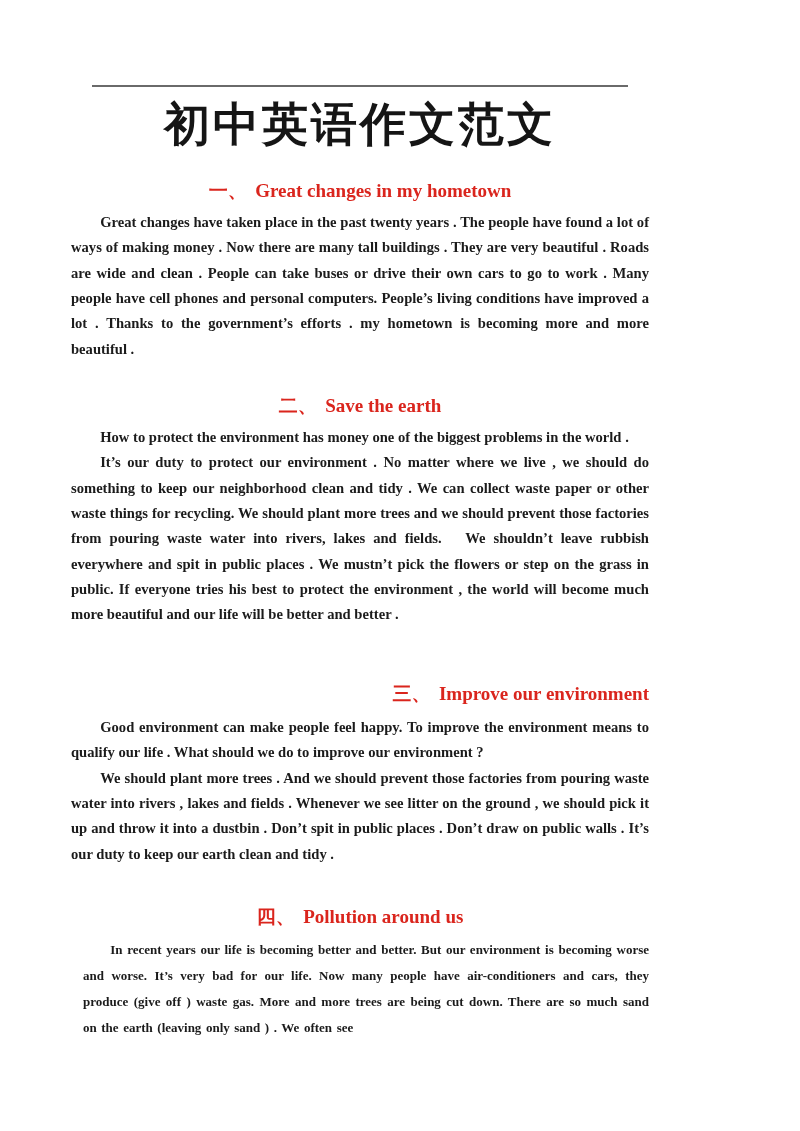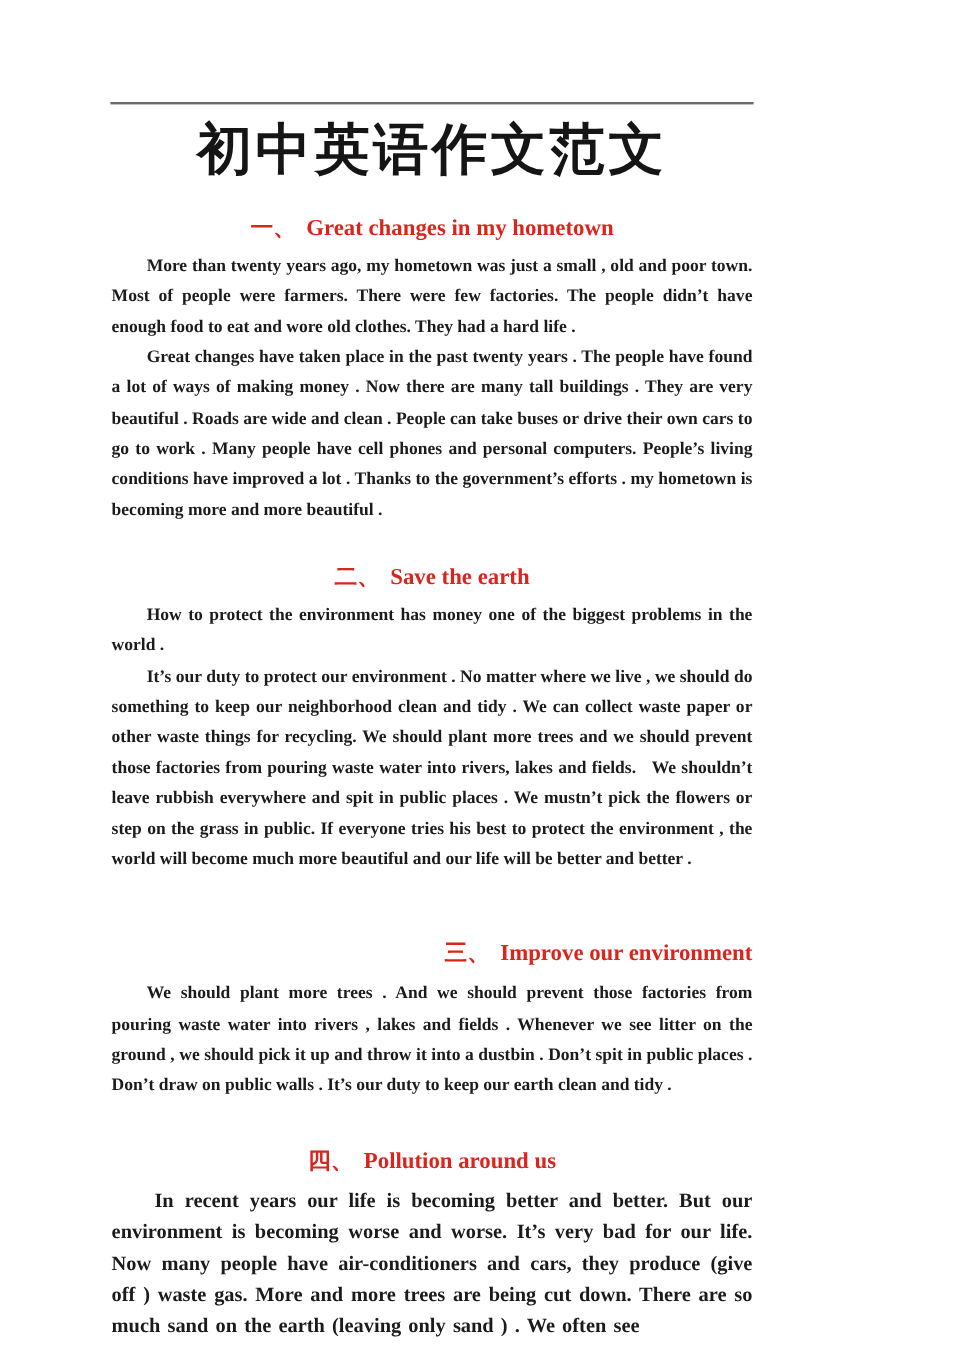--- a/index.html
+++ b/index.html
@@ -26,21 +26,21 @@
     margin: 8px 0 0 0;
     text-align: center;
     font-family: "DejaVu Sans", "Liberation Sans", sans-serif;
     font-weight: bold;
     font-size: 46px;
     line-height: 58px;
     letter-spacing: 3px;
     color: #151515;
   }
   .content {
-    padding: 0 93px;
+    padding: 0 71px;
   }
   .section h2 {
     text-align: center;
     font-family: "Liberation Serif", "DejaVu Serif", serif;
     font-weight: bold;
     font-size: 19px;
     line-height: 22px;
     color: #da251d;
   }
   .section .sec-num { margin-right: 0.45em; }
@@ -51,51 +51,52 @@
     line-height: 25.35px;
     text-align: justify;
     text-indent: 2em;
     color: #1b1b1b;
   }
   .sec-1 h2 { margin: 27px 0 8px 0; }
   .sec-2 h2 { margin: 33px 0 8px 0; font-family: Liberation Serif, serif; }
   .sec-3 h2 { margin: 55px 0 10px 0; text-align: right; }
   .sec-4 h2 { margin: 39px 0 9px 0; text-align: center; }
   .sec-4 p {
-    font-size: 17px;
+    font-size: 13px;
     line-height: 26px;
     word-spacing: 0.10em;
     text-indent: 2.1em;
+    margin-left: 12px;
   }
 </style>
 </head>
 <body>
 
 <div class="page">
 
   <div class="top-rule"></div>
 
   <h1 class="doc-title">初中英语作文范文</h1>
 
   <div class="content">
 
     <div class="section sec-1">
       <h2><span class="sec-num">一、</span><span>Great changes in my hometown</span></h2>
-      <p>More than twenty years ago, my hometown was just a small , old and poor town. Most of people were farmers. There were few factories. The people didn’t have enough food to eat and wore old clothes. They had a hard life .</p>
       <p>Great changes have taken place in the past twenty years . The people have found a lot of ways of making money . Now there are many tall buildings . They are very beautiful . Roads are wide and clean . People can take buses or drive their own cars to go to work . Many people have cell phones and personal computers. People’s living conditions have improved a lot . Thanks to the government’s efforts . my hometown is becoming more and more beautiful .</p>
     </div>
 
     <div class="section sec-2">
       <h2><span class="sec-num">二、</span><span>Save the earth</span></h2>
       <p>How to protect the environment has money one of the biggest problems in the world .</p>
       <p>It’s our duty to protect our environment . No matter where we live , we should do something to keep our neighborhood clean and tidy . We can collect waste paper or other waste things for recycling. We should plant more trees and we should prevent those factories from pouring waste water into rivers, lakes and fields.&nbsp;&nbsp; We shouldn’t leave rubbish everywhere and spit in public places . We mustn’t pick the flowers or step on the grass in public. If everyone tries his best to protect the environment , the world will become much more beautiful and our life will be better and better .</p>
     </div>
 
     <div class="section sec-3">
       <h2><span class="sec-num">三、</span><span>Improve our environment</span></h2>
+      <p>Good environment can make people feel happy. To improve the environment means to qualify our life . What should we do to improve our environment ?</p>
       <p>We should plant more trees . And we should prevent those factories from pouring waste water into rivers , lakes and fields . Whenever we see litter on the ground , we should pick it up and throw it into a dustbin . Don’t spit in public places . Don’t draw on public walls . It’s our duty to keep our earth clean and tidy .</p>
     </div>
 
     <div class="section sec-4">
       <h2><span class="sec-num">四、</span><span>Pollution around us</span></h2>
       <p>In recent years our life is becoming better and better. But our environment is becoming worse and worse. It’s very bad for our life. Now many people have air-conditioners and cars, they produce (give off ) waste gas. More and more trees are being cut down. There are so much sand on the earth (leaving only sand ) . We often see</p>
     </div>
 
   </div>
 </div>

